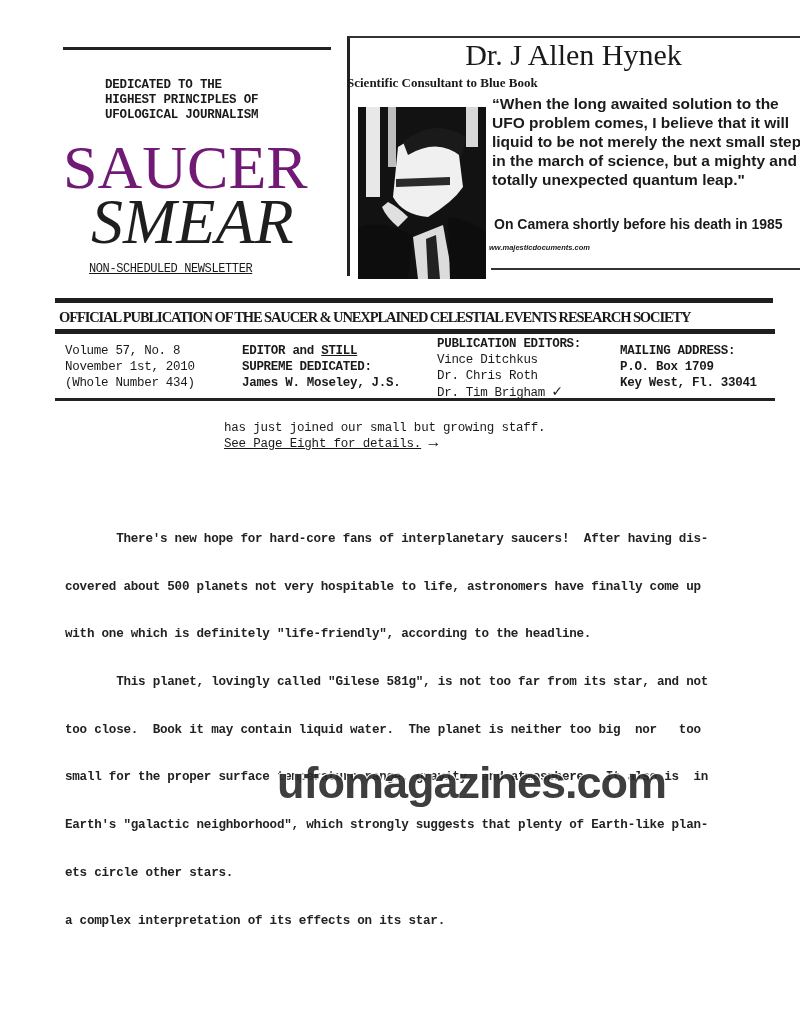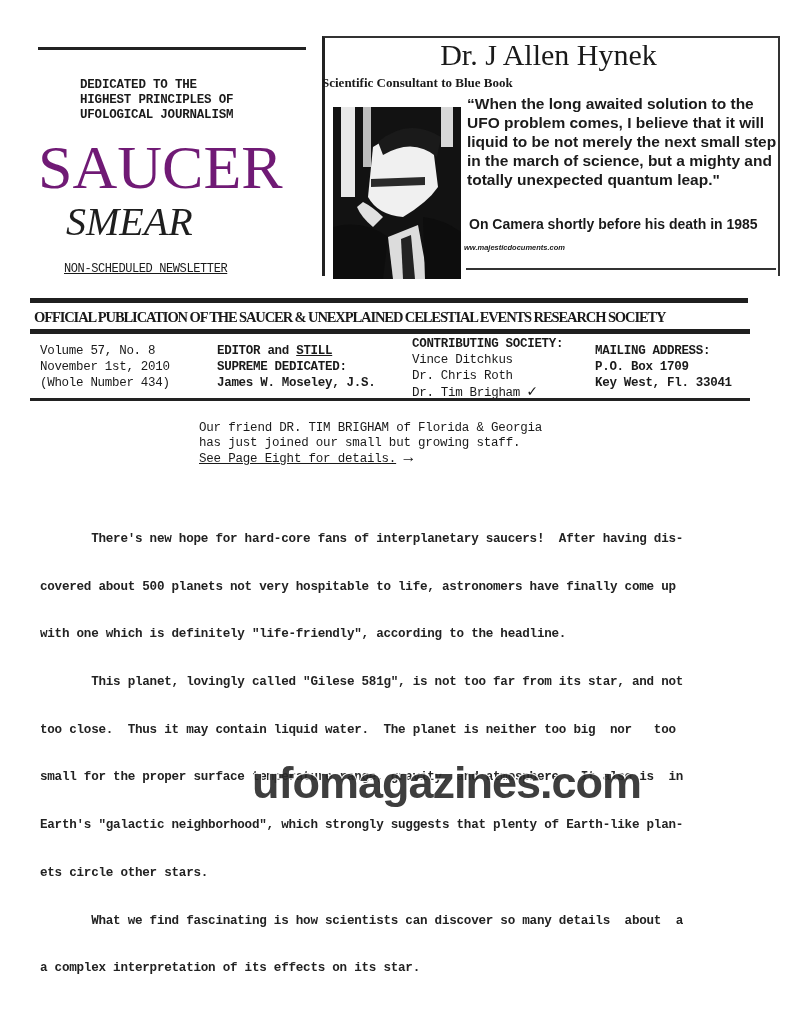--- a/index.html
+++ b/index.html
@@ -1,29 +1,29 @@
 <!DOCTYPE html>
 <html><head>
 <meta charset="utf-8">
 <style>
   html, body { margin:0; padding:0; }
   body {
     width:800px; height:1034px; background:#ffffff; position:relative; overflow:hidden;
     color:#1a1a1a;
   }
-  .abs { position:absolute; }
+  .abs { position:absolute;margin-left:25px; }
   .mono { font-family:"Liberation Mono","DejaVu Sans Mono",monospace; }
   .serif { font-family:"Liberation Serif","DejaVu Serif",serif; }
   .sans { font-family:"Liberation Sans","DejaVu Sans",sans-serif; }
 
   
   .top-rule { left:38px; top:47px; width:268px; height:3px; background:#222; }
   .dedication { left:80px; top:78px; font-size:12.5px; line-height:15px; font-weight:bold; letter-spacing:-0.2px; }
   .title1 { left:38px; top:136px; font-size:62px; line-height:62px; letter-spacing:0px; font-weight:normal; color:#701a75; }
-  .title2 { left:66px; top:192px; font-size:40px; line-height:60px; font-style:italic; color:#1e1e1e; }
+  .title2 { left:66px; top:192px; font-size:64px; line-height:60px; font-style:italic; color:#1e1e1e; }
   .nonsched { left:64px; top:262px; font-size:12px; font-weight:normal; text-decoration:underline; letter-spacing:-0.4px; }
 
   
   .hynek-box { left:322px; top:36px; width:453px; height:238px; border-top:2px solid #333; border-right:2px solid #333; border-left:3px solid #222; }
   .hynek-bottom { left:466px; top:268px; width:310px; height:2px; background:#333; }
   .hynek-name { left:322px; top:38px; width:453px; text-align:center; font-size:30px; line-height:34px; }
   .hynek-sub { left:322px; top:75px; width:453px; text-align:left; font-size:13px; font-weight:bold; }
   .photo { left:333px; top:107px; width:128px; height:172px; background:#111; overflow:hidden; }
   .quote { left:467px; top:94px; width:310px; font-size:15.5px; line-height:19px; font-weight:bold; color:#1b1b1b; }
   .camera { left:469px; top:216px; font-size:14px; font-weight:bold; }
@@ -98,48 +98,46 @@
   <div>Volume 57, No. 8</div>
   <div>November 1st, 2010</div>
   <div>(Whole Number 434)</div>
 </div>
 <div class="abs info info-editor mono">
   <div><span>EDITOR and </span><span class="u">STILL</span></div>
   <div>SUPREME DEDICATED:</div>
   <div>James W. Moseley, J.S.</div>
 </div>
 <div class="abs info info-contrib mono">
-  <div style="font-weight:bold">CONTRIBUTING SOCIETY:</div>
+  <div style="font-weight:bold">PUBLICATION EDITORS:</div>
   <div>Vince Ditchkus</div>
   <div>Dr. Chris Roth</div>
   <div><span>Dr. Tim Brigham</span> <span class="check">✓</span></div>
 </div>
 <div class="abs info info-mail mono">
   <div>MAILING ADDRESS:</div>
   <div>P.O. Box 1709</div>
   <div>Key West, Fl. 33041</div>
 </div>
 <div class="abs band3"></div>
 
 <div class="abs note mono">
-  <div>Our friend DR. TIM BRIGHAM of Florida &amp; Georgia</div>
   <div>has just joined our small but growing staff.</div>
   <div><span class="u">See Page Eight for details.</span> <span style="font-size:16px">→</span></div>
 </div>
 
 <div class="abs body mono">
   <div>       There's new hope for hard-core fans of interplanetary saucers!  After having dis-</div>
   <div>covered about 500 planets not very hospitable to life, astronomers have finally come up</div>
   <div>with one which is definitely "life-friendly", according to the headline.</div>
   <div>       This planet, lovingly called "Gilese 581g", is not too far from its star, and not</div>
-  <div>too close.  Thus it may contain liquid water.  The planet is neither too big  nor   too</div>
+  <div>too close.  Book it may contain liquid water.  The planet is neither too big  nor   too</div>
   <div>small for the proper surface temperature range, gravity, and atmosphere.  It also is  in</div>
   <div>Earth's "galactic neighborhood", which strongly suggests that plenty of Earth-like plan-</div>
   <div>ets circle other stars.</div>
-  <div>       What we find fascinating is how scientists can discover so many details  about  a</div>
   <div>a complex interpretation of its effects on its star.</div>
   
   
   
   
   
   
   
   
   

